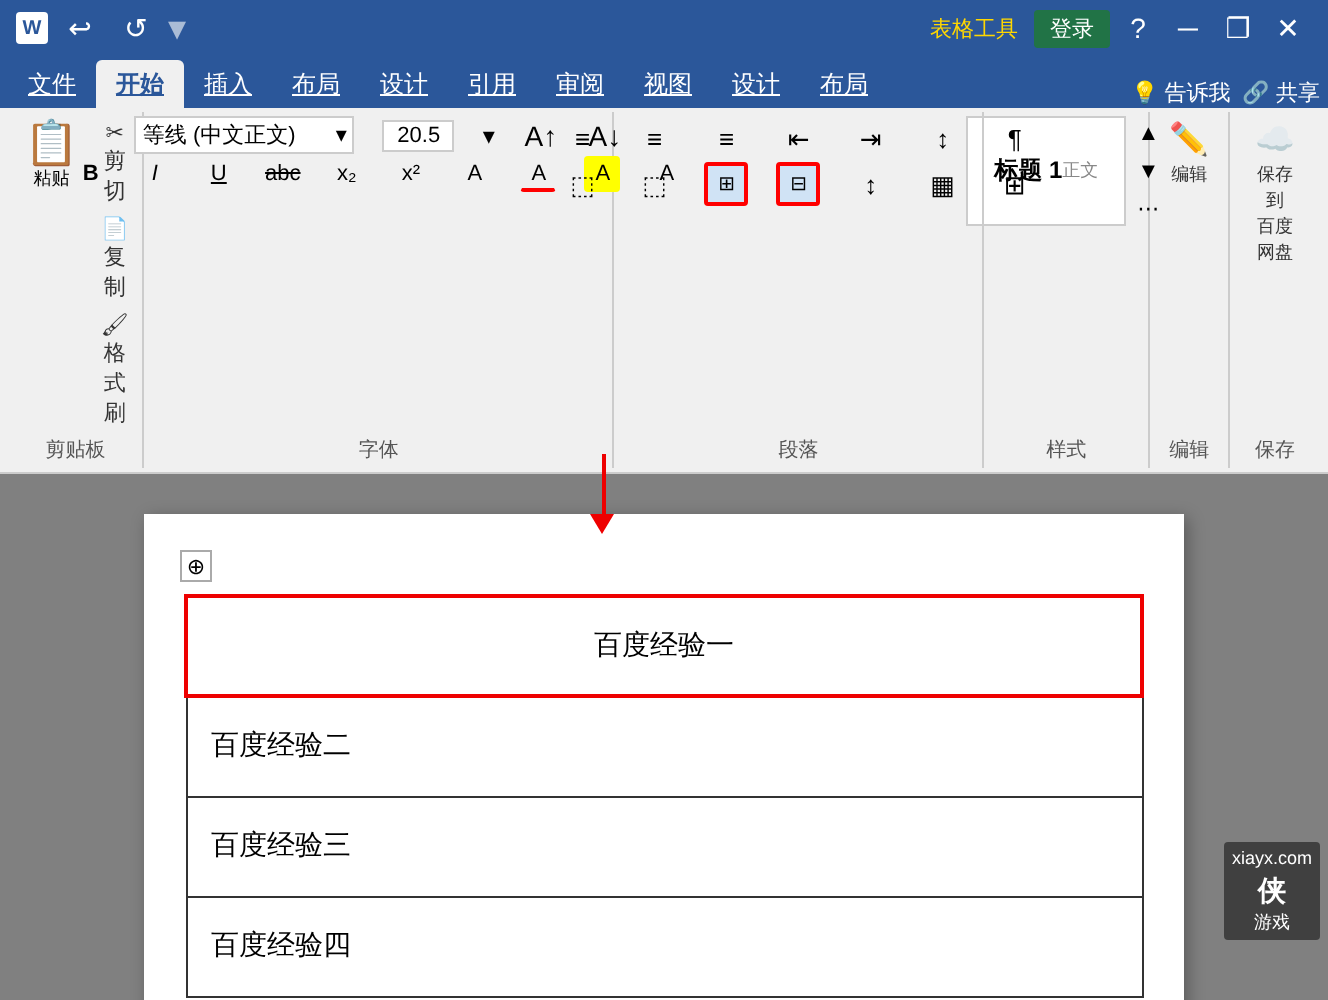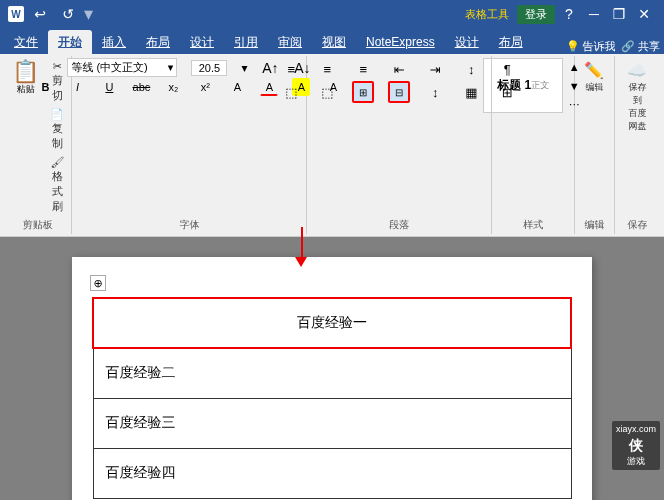--- a/index.html
+++ b/index.html
@@ -261,24 +261,23 @@
 
 <div class="ribbon-tabs">
   <div class="ribbon-tab">文件</div>
   <div class="ribbon-tab active">开始</div>
   <div class="ribbon-tab">插入</div>
   <div class="ribbon-tab">布局</div>
   <div class="ribbon-tab">设计</div>
   <div class="ribbon-tab">引用</div>
   <div class="ribbon-tab">审阅</div>
   <div class="ribbon-tab">视图</div>
-  <div class="ribbon-tab">NoteExpress</div>
   <div class="ribbon-tab">设计</div>
   <div class="ribbon-tab">布局</div>
-  <div style="margin-left:auto; display:flex; gap:6px;font-family:Liberation Serif, serif;">
+  <div style="margin-left:auto; display:flex; gap:6px;">
     <span style="color:white; font-size:11px; cursor:pointer;">💡 告诉我</span>
     <span style="color:white; font-size:11px; cursor:pointer;">🔗 共享</span>
   </div>
 </div>
 
 <div class="ribbon">
 
   <div class="ribbon-group clipboard-group">
     <div class="ribbon-group-content">
       <div style="display:flex; gap:2px; flex:1;">

